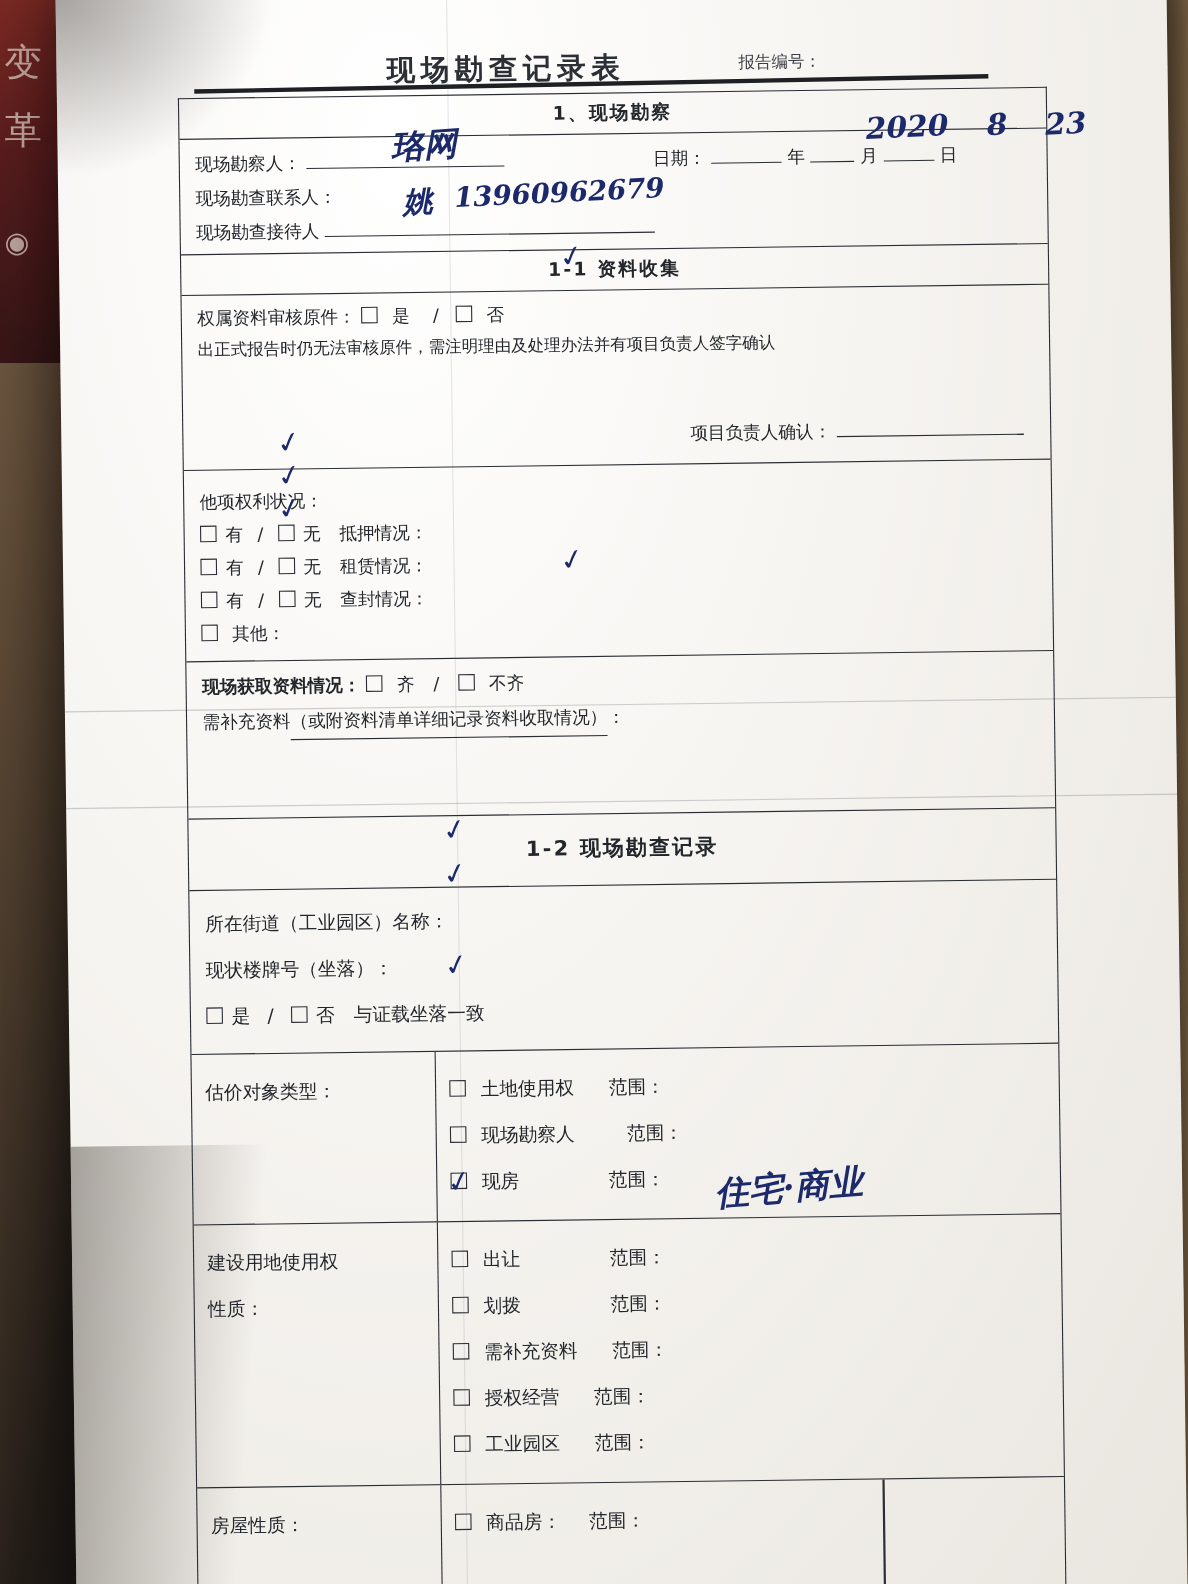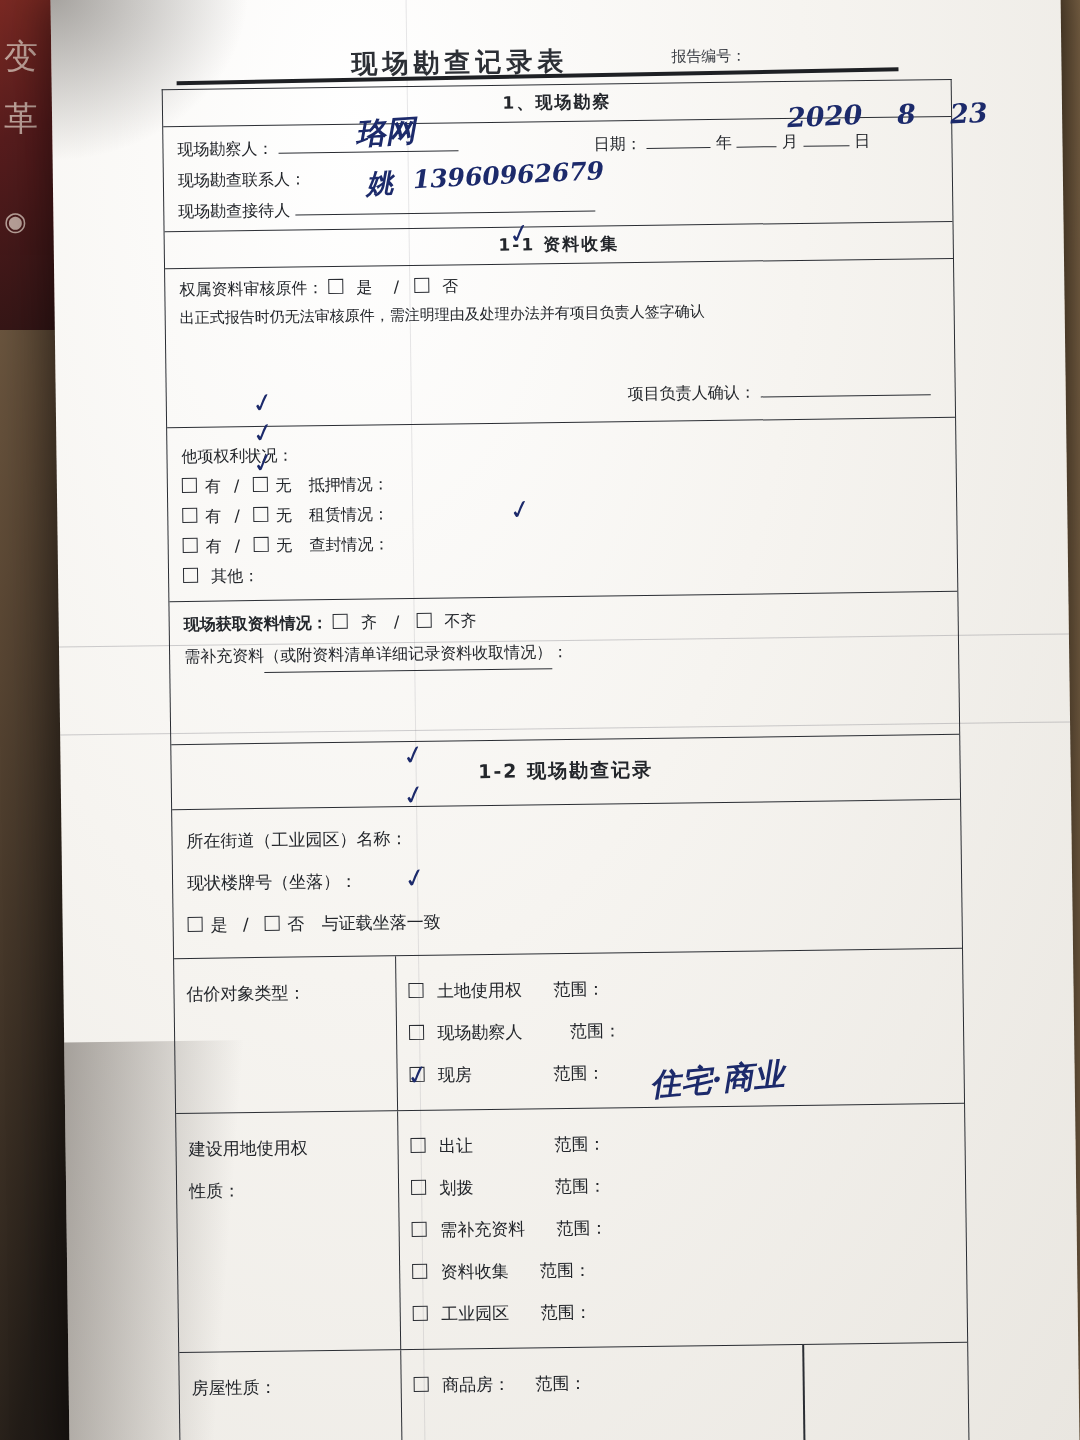--- a/index.html
+++ b/index.html
@@ -404,21 +404,21 @@
               <span class="ul" style="min-width:180px; border:none;"></span>
             </div>
             <div>
               <span class="cb"></span>
               <span>需补充资料</span>
               <span class="rng" style="margin-left:26px;">范围：</span>
               <span class="ul" style="min-width:180px; border:none;"></span>
             </div>
             <div>
               <span class="cb"></span>
-              <span>资料收集</span>
+              <span>授权经营</span>
               <span class="rng" style="margin-left:26px;">范围：</span>
               <span class="ul" style="min-width:180px; border:none;"></span>
             </div>
             <div>
               <span class="cb"></span>
               <span>工业园区</span>
               <span class="rng" style="margin-left:26px;">范围：</span>
               <span class="ul" style="min-width:180px; border:none;"></span>
             </div>
           </div>

